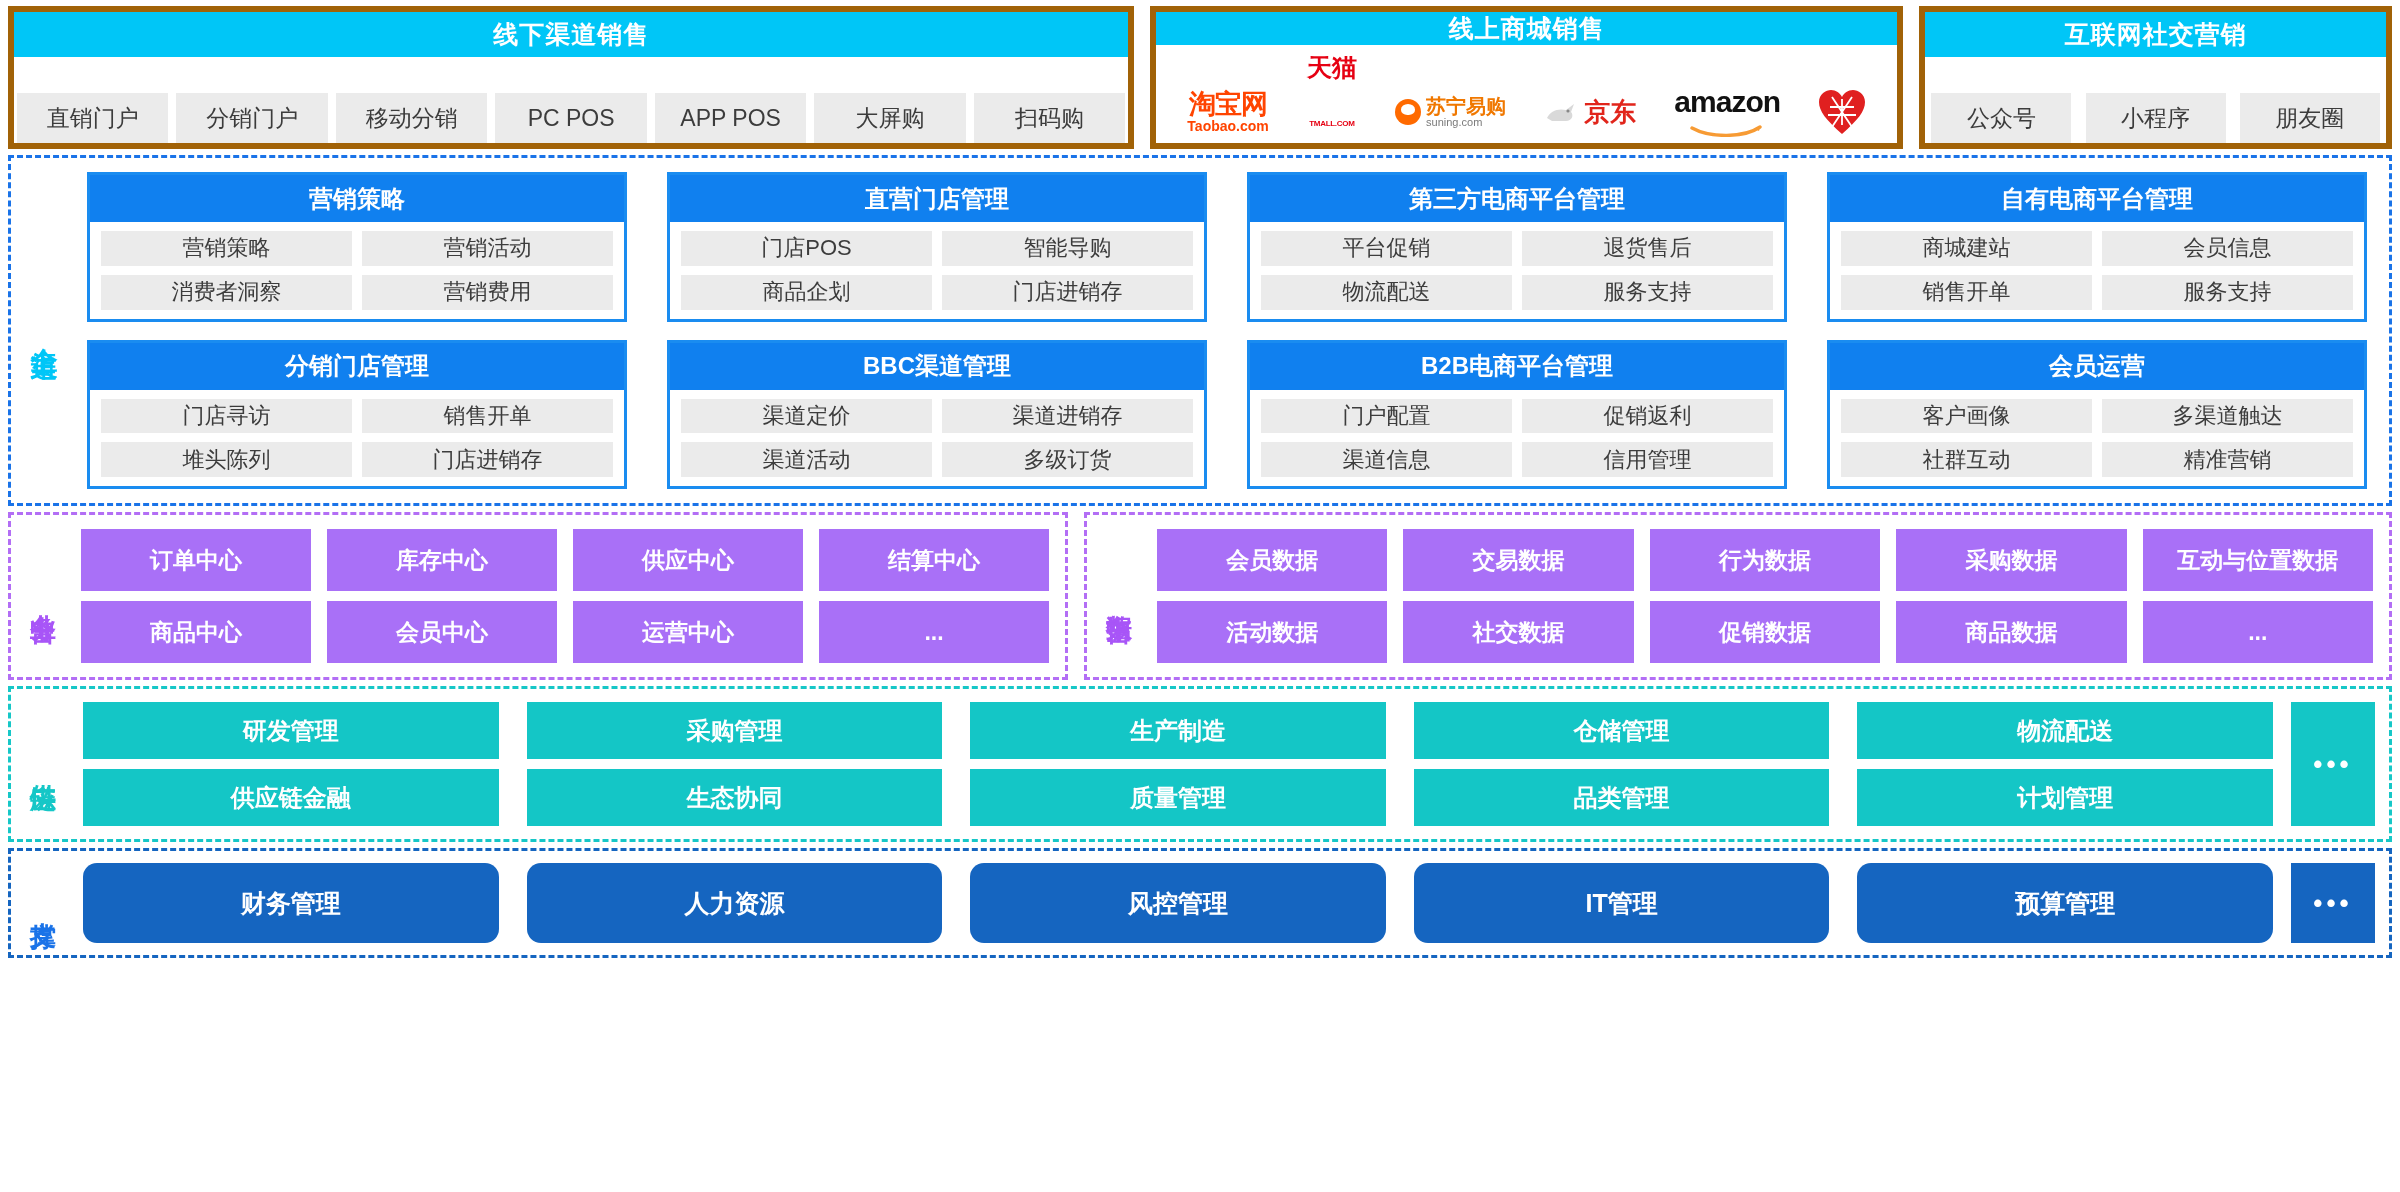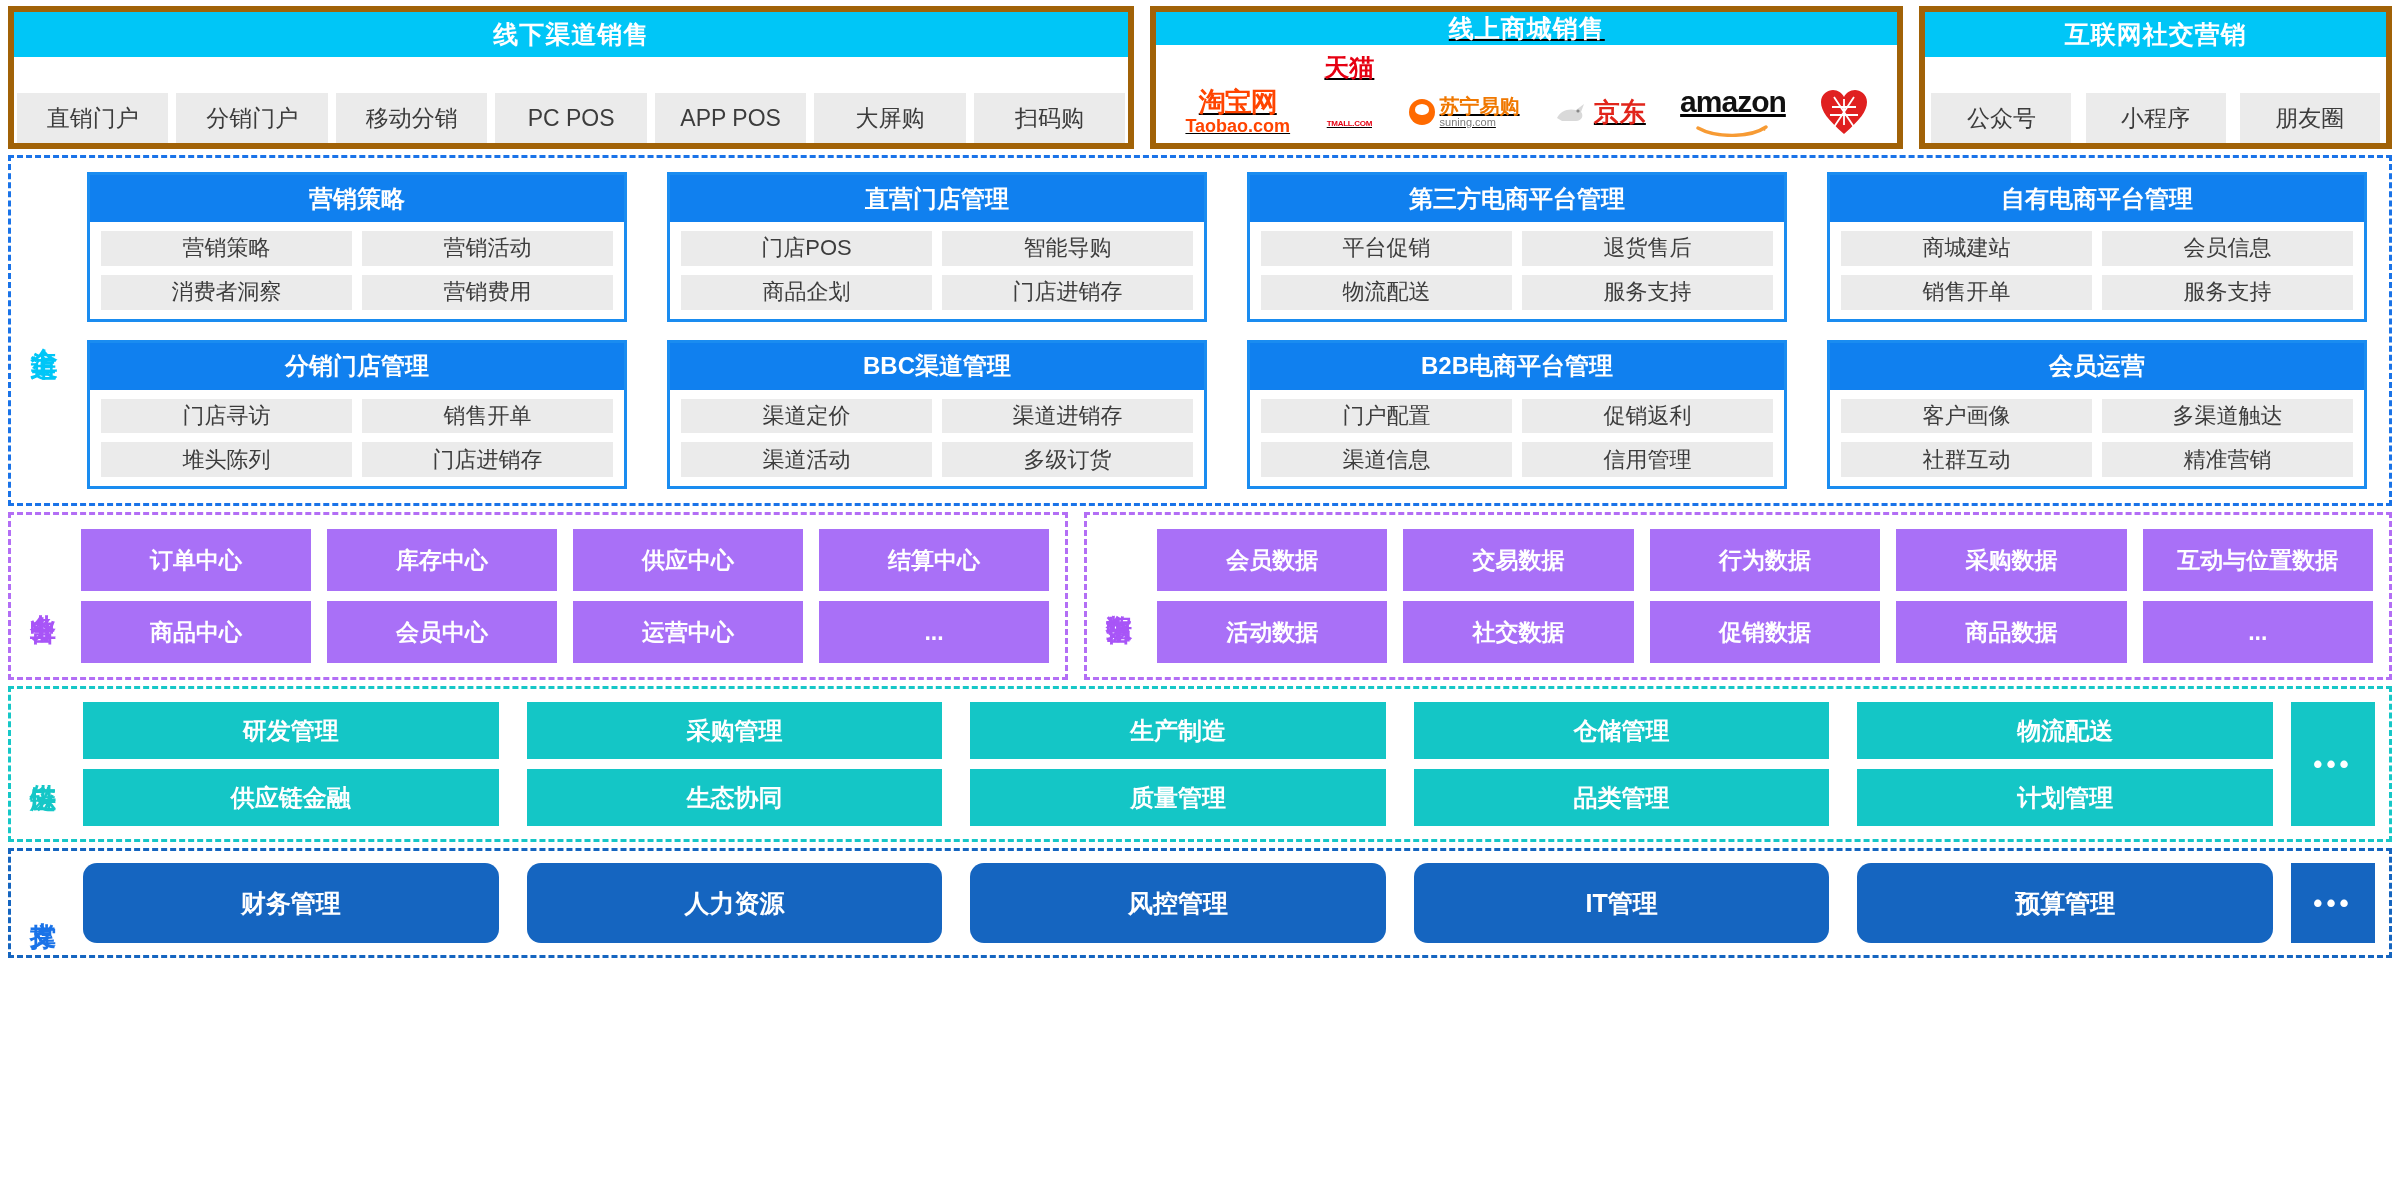--- a/index.html
+++ b/index.html
@@ -8,41 +8,41 @@
     background:#ffffff;
     font-family:"Liberation Sans","DejaVu Sans",sans-serif;
     overflow:hidden;
   }
   .page { width:2400px; height:1192px; position:relative; padding:6px 8px 4px 8px; display:flex; flex-direction:column; gap:6px; }
 
   
   .channel-row { display:flex; gap:16px; height:143px; }
   .channel-card { border:6px solid #a16207; background:#fff; display:flex; flex-direction:column; }
   .channel-card.offline { width:1185px; }
-  .channel-card.online  { width:792px;text-decoration:underline; }
+  .channel-card.online  { width:792px; }
   .channel-card.social  { width:497px; }
   .channel-head {
     background:#00c6f7; color:#ffffff; font-weight:bold; font-size:25px;
     height:47px; display:flex; align-items:center; justify-content:center;
     letter-spacing:1px;
   }
   .channel-body { flex:1; display:flex; align-items:center; justify-content:space-around; padding:0 3px; gap:8px; background:#fff;margin-top:36px;}
   .chip {
     background:#ebebeb; color:#3c3c3c; font-size:23px;
     height:50px; flex:1; display:flex; align-items:center; justify-content:center;
     white-space:nowrap;
   }
   .channel-card.social .chip { flex:0 0 140px; }
   .logo-strip { display:flex; align-items:center; justify-content:space-around; width:100%; padding:0 14px; gap:10px;}
 
   
   .logo { display:flex; align-items:center; justify-content:center; height:62px;}
   .lg-taobao { flex-direction:column; line-height:1; }
   .lg-taobao .t1 { color:#ff4400; font-weight:bold; font-size:27px; letter-spacing:-1px;}
-  .lg-taobao .t2 { color:#ff4400; font-size:18px; font-weight:bold; margin-top:1px;}
+  .lg-taobao .t2 { color:#ff4400; font-size:14px; font-weight:bold; margin-top:1px;}
   .lg-tmall { flex-direction:column; line-height:1;gap:40px; }
   .lg-tmall .t1 { color:#e60012; font-weight:bold; font-size:25px; }
   .lg-tmall .t2 { color:#e60012; font-size:8px; font-weight:bold; letter-spacing:-0.3px;}
   .lg-tmall .cat { width:40px; height:16px; margin-top:2px;}
   .lg-suning { gap:5px; }
   .lg-suning .sbadge { width:26px;height:26px;border-radius:50%;background:#ff6a00; position:relative;}
   .lg-suning .sbadge:before{content:"";position:absolute;left:6px;top:5px;width:14px;height:11px;background:#fff;border-radius:50% 50% 45% 45%;}
   .lg-suning .stext { display:flex;flex-direction:column;line-height:1.05;}
   .lg-suning .s1 { color:#f07800; font-weight:bold; font-size:20px;}
   .lg-suning .s2 { color:#7a7a7a; font-size:11px;}

